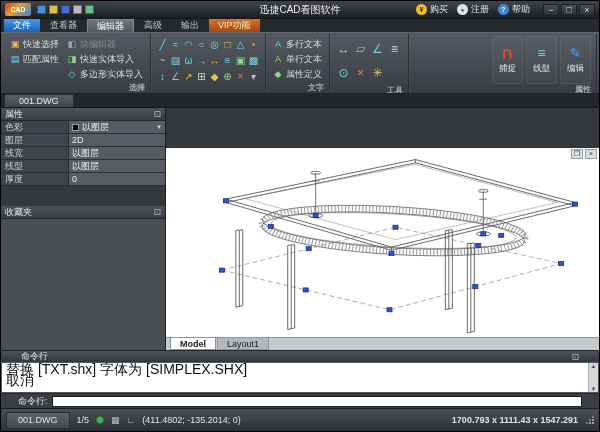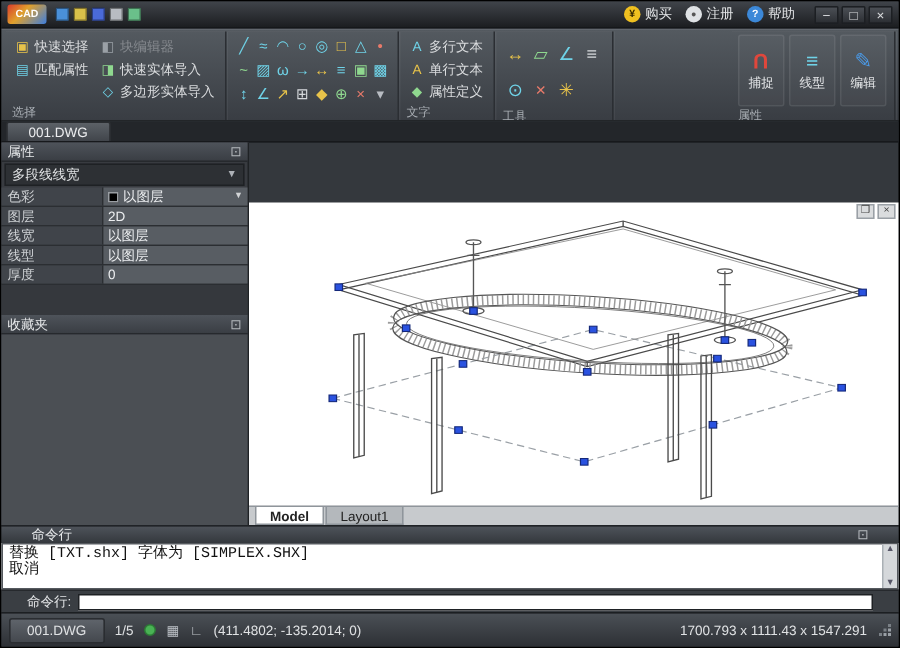--- a/index.html
+++ b/index.html
@@ -26,21 +26,21 @@
   .tabrow{height:13px;flex:none;background:#26292d;display:flex;align-items:stretch;padding-left:3px;gap:1px;}
   .tab{padding:0 9px;font-size:9px;display:flex;align-items:center;color:#c6c9ce;cursor:default;}
   .tab.file{background:linear-gradient(#4a98e6,#1a63b2);color:#fff;}
   .tab.active{background:linear-gradient(#71767d,#555a61);color:#fff;border:1px solid #83888f;border-bottom:none;}
   .tab.vip{background:linear-gradient(#d8732a,#a04a14);color:#ffe8c8;}
 
   
   .ribbon{height:62px;flex:none;background:linear-gradient(#545a60,#393d43);border-top:1px solid #62676e;border-bottom:1px solid #222528;display:flex;padding:1px 2px 0 2px;overflow:hidden;}
   .rgroup{display:flex;flex-direction:column;padding:1px 5px 0 5px;border-right:1px solid #2b2e33;box-shadow:1px 0 0 rgba(255,255,255,.05);}
   .rgroup-body{flex:1;display:flex;align-items:flex-start;}
-  .rgroup-label{height:11px;font-size:8px;color:#a9aeb4;text-align:left;line-height:11px;}
+  .rgroup-label{height:11px;font-size:8px;color:#a9aeb4;text-align:right;line-height:11px;font-weight:bold;}
   .vlist{display:flex;flex-direction:column;gap:1px;padding-top:2px;}
   .rbtn{display:flex;align-items:center;gap:3px;font-size:9px;color:#dadcde;white-space:nowrap;height:14px;padding:0 2px;border-radius:2px;}
   .rbtn .ric{width:10px;text-align:center;font-size:9px;flex:none;}
   .rbtn.disabled{color:#85898e;}
   .draw-grid{display:grid;grid-template-columns:repeat(8,13px);grid-auto-rows:16px;padding-top:2px;}
   .dicon{display:flex;align-items:center;justify-content:center;font-size:10px;line-height:1;}
   .tools-grid{display:grid;grid-template-columns:repeat(4,17px);grid-auto-rows:24px;padding-top:2px;}
   .ticon{display:flex;align-items:center;justify-content:center;font-size:12px;}
   .props-group{margin-left:auto;}
   .bigbtns{display:flex;gap:3px;padding-top:1px;}
@@ -77,49 +77,50 @@
   .canvas-winbtns{position:absolute;top:1px;right:2px;display:flex;gap:2px;z-index:3;}
   .cwb{width:12px;height:10px;background:#dadcde;border:1px solid #9aa0a6;font-size:7px;line-height:8px;text-align:center;color:#444;}
   .modeltabs{height:13px;flex:none;background:#c7cacd;display:flex;align-items:stretch;padding-left:4px;border-top:1px solid #8f959b;}
   .mtab{padding:0 9px;font-size:9px;display:flex;align-items:center;color:#222;background:#b4b8bc;border:1px solid #8f959b;border-top:none;margin-right:1px;}
   .mtab.active{background:#ffffff;font-weight:bold;}
 
   
   .cmd-header{height:12px;flex:none;background:linear-gradient(#4e535a,#34383d);display:flex;align-items:center;padding:0 20px;font-size:9px;color:#e6e8ea;border-top:1px solid #202327;}
   .cmd-header .pin{margin-left:auto;color:#b4b8bd;}
   .cmd-body{height:31px;flex:none;background:#fff;border:1px solid #55595e;display:flex;}
-  .cmd-lines{flex:1;padding:1px 4px;font-size:10px;color:#111;line-height:11px;overflow:hidden;font-family:Liberation Mono, monospace;}
+  .cmd-lines{flex:1;padding:1px 4px;font-size:14px;color:#111;line-height:11px;overflow:hidden;}
   .cmd-scroll{width:10px;flex:none;background:#d5d8db;border-left:1px solid #aab0b5;display:flex;flex-direction:column;justify-content:space-between;align-items:center;font-size:6px;color:#556;}
   .cmd-inputrow{height:15px;flex:none;background:#3a3e43;display:flex;align-items:center;padding:0 17px;gap:4px;border-top:1px solid #26292d;}
   .cmd-prompt{font-size:9px;color:#e2e4e6;flex:none;}
   .cmd-input{flex:1;height:11px;background:#fff;border:1px solid #1e2124;font-size:9px;padding:0 3px;color:#111;outline:none;}
 
   
   .statusbar{height:23px;flex:none;background:linear-gradient(#4b5056,#2d3035);display:flex;align-items:center;padding:0 5px;gap:7px;font-size:9px;color:#e0e2e4;border-top:1px solid #1c1f22;}
   .sb-doctab{height:17px;display:flex;align-items:center;padding:0 11px;background:linear-gradient(#5f646b,#44484e);border:1px solid #2a2d31;border-radius:2px;font-size:9px;}
   .sb-dot{width:8px;height:8px;border-radius:50%;background:#49b254;border:1px solid #2c7a35;flex:none;}
   .sb-ico{color:#bcc0c6;font-size:9px;}
-  .sb-right{margin-left:auto;display:flex;align-items:center;gap:8px;}
+  .sb-right{margin-left:auto;display:flex;align-items:center;gap:8px;font-weight:bold;}
   .sb-grip{width:8px;height:8px;position:relative;}
   .sb-grip::before{content:"";position:absolute;right:0;bottom:0;width:2px;height:2px;background:#9aa0a6;box-shadow:-3px 0 #9aa0a6,0 -3px #9aa0a6,-6px 0 #7a8086,-3px -3px #7a8086,0 -6px #7a8086;}
 </style>
 </head>
 <body>
 
 <div class="app">
 
   <div class="titlebar">
     <div class="logo">CAD</div>
     <div class="qat">
         <span class="qat-icon" style="background: rgb(74, 144, 217);"></span>
         <span class="qat-icon" style="background: rgb(217, 192, 74);"></span>
         <span class="qat-icon" style="background: rgb(74, 106, 217);"></span>
         <span class="qat-icon" style="background: rgb(184, 188, 194);"></span>
         <span class="qat-icon" style="background: rgb(106, 192, 138);"></span>
       </div>
+    <div class="title">迅捷CAD看图软件</div>
     <div class="tb-right">
       <span class="tb-item">
         <span class="tb-ico buy-ico">¥</span>
         <span>购买</span>
       </span>
       <span class="tb-item">
         <span class="tb-ico reg-ico">●</span>
         <span>注册</span>
       </span>
       <span class="tb-item">
@@ -127,20 +128,28 @@
         <span>帮助</span>
       </span>
       <span class="winbtns">
         <span class="winbtn">−</span>
         <span class="winbtn">□</span>
         <span class="winbtn">×</span>
       </span>
     </div>
   </div>
 
+  <div class="tabrow">
+      <div class="tab file">文件</div>
+      <div class="tab normal">查看器</div>
+      <div class="tab active">编辑器</div>
+      <div class="tab normal">高级</div>
+      <div class="tab normal">输出</div>
+      <div class="tab vip">VIP功能</div>
+    </div>
 
   <div class="ribbon">
     <div class="rgroup">
       <div class="rgroup-body">
         <div class="vlist">
             <div class="rbtn">
               <span class="ric" style="color: rgb(232, 195, 74);">▣</span>
               <span>快速选择</span>
             </div>
             <div class="rbtn">
@@ -253,24 +262,20 @@
     <div class="doctab">001.DWG</div>
   </div>
 
   <div class="main">
 
     <div class="leftpanel">
       <div class="panel-header">
         <span>属性</span>
         <span class="pin">⊡</span>
       </div>
-      <div class="entity-select">
-        <span>多段线线宽</span>
-        <span class="arrow">▼</span>
-      </div>
       <div class="prop-table">
           <div class="prop-row">
             <div class="prop-label">色彩</div>
             <div class="prop-value">
               <span class="swatch" style="background: rgb(0, 0, 0);"></span>
               <span>以图层</span>
               <span class="dd">▼</span>
             </div>
           </div>
           <div class="prop-row">

